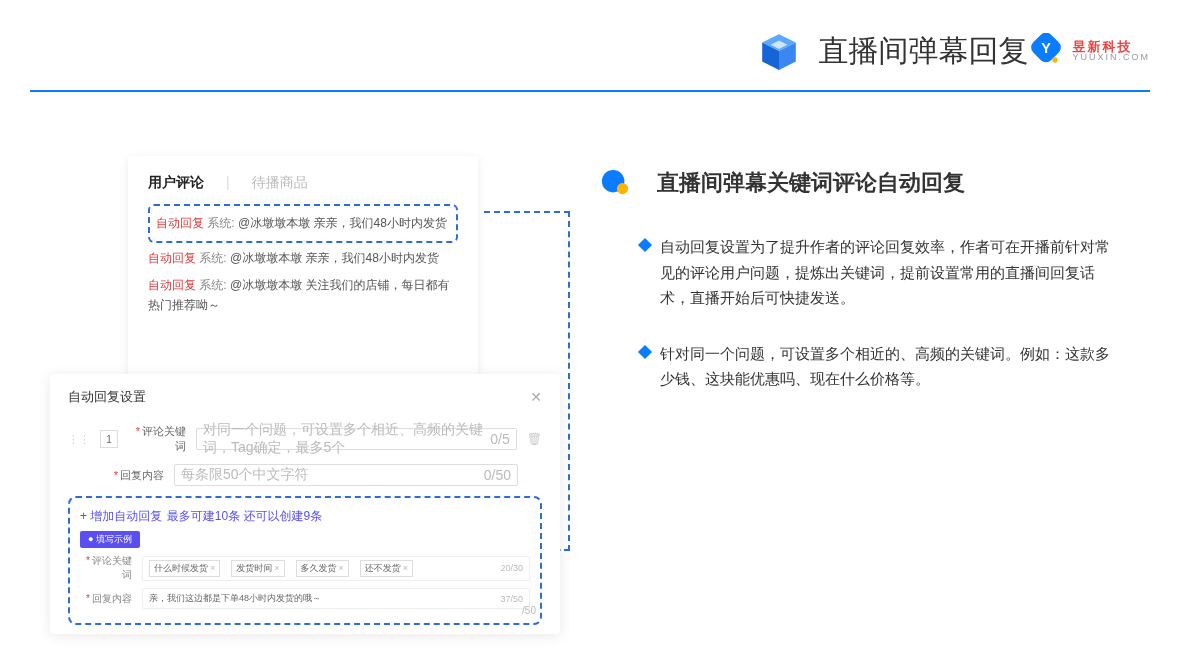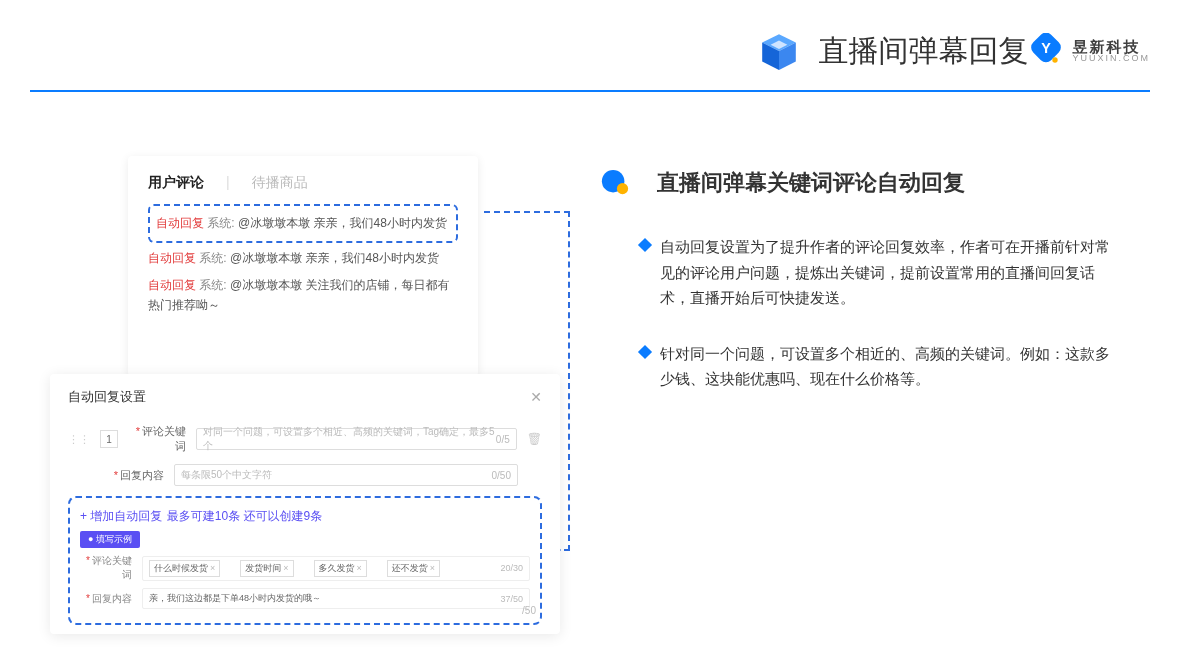--- a/index.html
+++ b/index.html
@@ -4,21 +4,21 @@
 <style>
 *{margin:0;padding:0;box-sizing:border-box}
 body{width:1180px;height:664px;background:#fff;font-family:"Microsoft YaHei",Arial,sans-serif;position:relative;overflow:hidden}
 .header{position:absolute;top:30px;left:30px;right:30px;display:flex;align-items:center;justify-content:flex-end}
 .header-left{display:flex;align-items:center;gap:18px}
 .cube-icon{width:42px;height:42px}
 .page-title{font-size:30px;color:#333;font-weight:400}
 .brand{display:flex;align-items:center;gap:8px}
 .brand-mark{width:36px;height:36px}
 .brand-text{display:flex;flex-direction:column;line-height:1}
-.brand-name{font-size:15px;color:#404040;font-weight:bold;letter-spacing:2px}
+.brand-name{font-size:13px;color:#ef4444;font-weight:bold;letter-spacing:2px}
 .brand-url{font-size:9px;color:#999;letter-spacing:2px}
 .hr{position:absolute;top:90px;left:30px;right:30px;height:2px;background:#0a7cff}
 
 .left-panel{position:absolute;top:156px;left:50px;width:520px;height:490px}
 .card-comments{position:absolute;top:0;left:78px;width:350px;height:220px;background:#fff;border-radius:4px;box-shadow:0 2px 10px rgba(0,0,0,.08);padding:18px 20px}
 .tabs{display:flex;gap:22px;font-size:14px;color:#bbb;margin-bottom:12px}
 .tabs .active{color:#222;font-weight:600}
 .tabs .divider{color:#ddd}
 .highlight-row{border:2px dashed #2d6cdf;border-radius:6px;padding:8px 6px;margin-bottom:6px}
 .comment-line{font-size:12px;color:#555;line-height:1.6;margin-bottom:8px}
@@ -27,28 +27,28 @@
 .mention{color:#555}
 
 .card-settings{position:absolute;top:218px;left:0;width:510px;height:260px;background:#fff;border-radius:4px;box-shadow:0 2px 14px rgba(0,0,0,.09);padding:14px 18px}
 .settings-title{font-size:13px;color:#333;margin-bottom:18px;display:flex;justify-content:space-between;align-items:center}
 .close-x{color:#aaa;font-size:14px}
 .form-row{display:flex;align-items:center;gap:10px;margin-bottom:10px;font-size:11px}
 .drag{color:#ccc;font-size:11px}
 .idx{width:18px;height:18px;border:1px solid #ddd;display:flex;align-items:center;justify-content:center;font-size:10px;color:#666}
 .lbl{color:#666;width:58px;text-align:right}
 .lbl .req{color:#e23c3c;margin-right:2px}
-.inp{flex:1;border:1px solid #ddd;border-radius:2px;height:22px;padding:0 6px;display:flex;align-items:center;justify-content:space-between;color:#bbb;font-size:10px;background:#fff}
+.inp{flex:1;border:1px solid #ddd;border-radius:2px;height:22px;padding:0 6px;display:flex;align-items:center;justify-content:space-between;color:#bbb;font-size:14px;background:#fff}
 .inp .count{color:#bbb}
 .trash{color:#ccc;font-size:12px}
 
 .example-box{border:2px dashed #2d6cdf;border-radius:8px;padding:8px 10px;margin-top:6px}
 .addlink{color:#5a4ff3;font-size:12px}
 .chip-example{display:inline-block;background:#5a4ff3;color:#fff;font-size:9px;padding:2px 8px;border-radius:2px;margin:6px 0}
-.tagchip{display:inline-block;background:#fff;border:1px solid #ddd;padding:1px 4px;font-size:9px;color:#666;margin-right:20px}
+.tagchip{display:inline-block;background:#fff;border:1px solid #ddd;padding:1px 4px;font-size:9px;color:#666;margin-right:11px}
 .tagchip .x{color:#bbb;margin-left:2px}
 .ex-row{display:flex;align-items:center;gap:10px;font-size:10px;margin-bottom:6px}
 .ex-row .lbl2{color:#888;width:52px;text-align:right}
 .ex-row .lbl2 .req{color:#e23c3c;margin-right:2px}
 .ex-field{flex:1;border:1px solid #eee;border-radius:2px;padding:3px 6px;display:flex;align-items:center;justify-content:space-between;background:#fff;gap:4px}
 .ex-field .chips{display:flex;flex-wrap:wrap}
 .ex-field .count{color:#bbb;font-size:9px}
 .ex-text{color:#666;font-size:9px}
 .extra-count{position:absolute;bottom:18px;right:24px;font-size:10px;color:#bbb}
 

